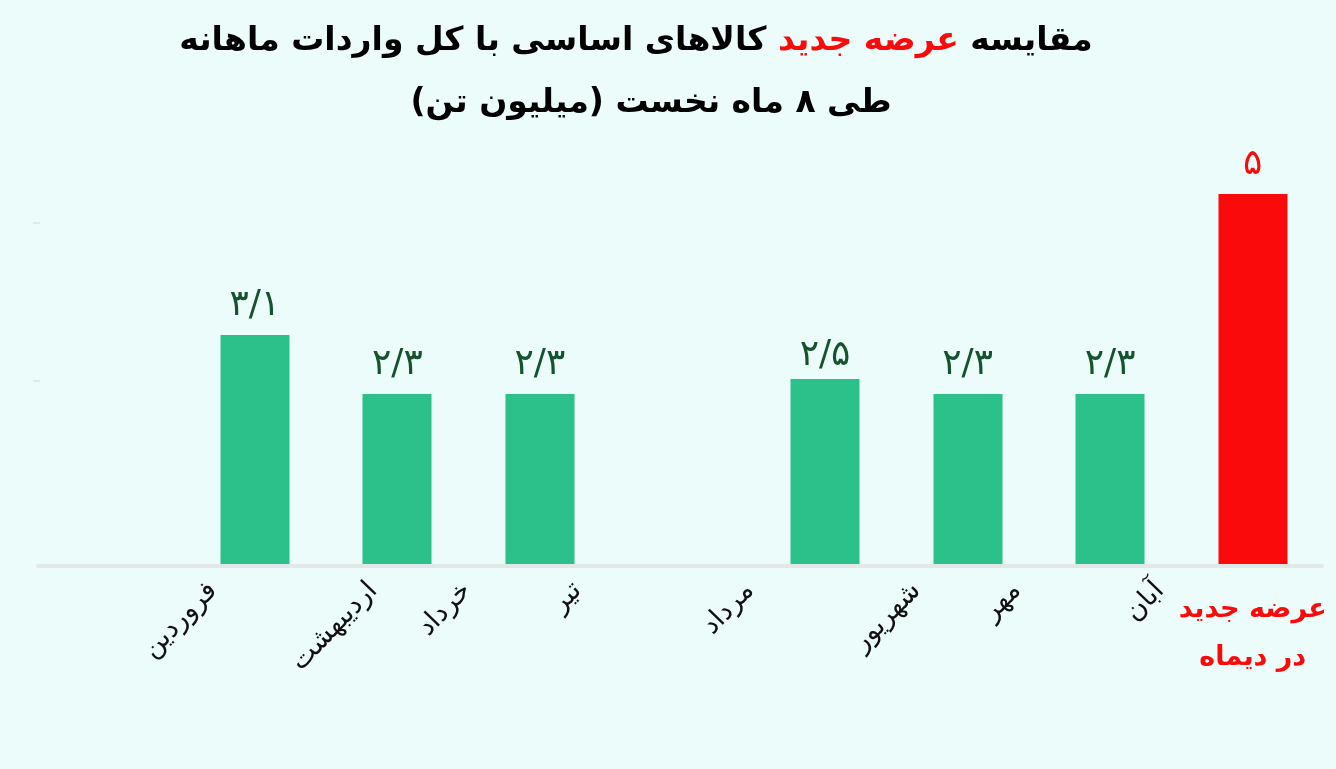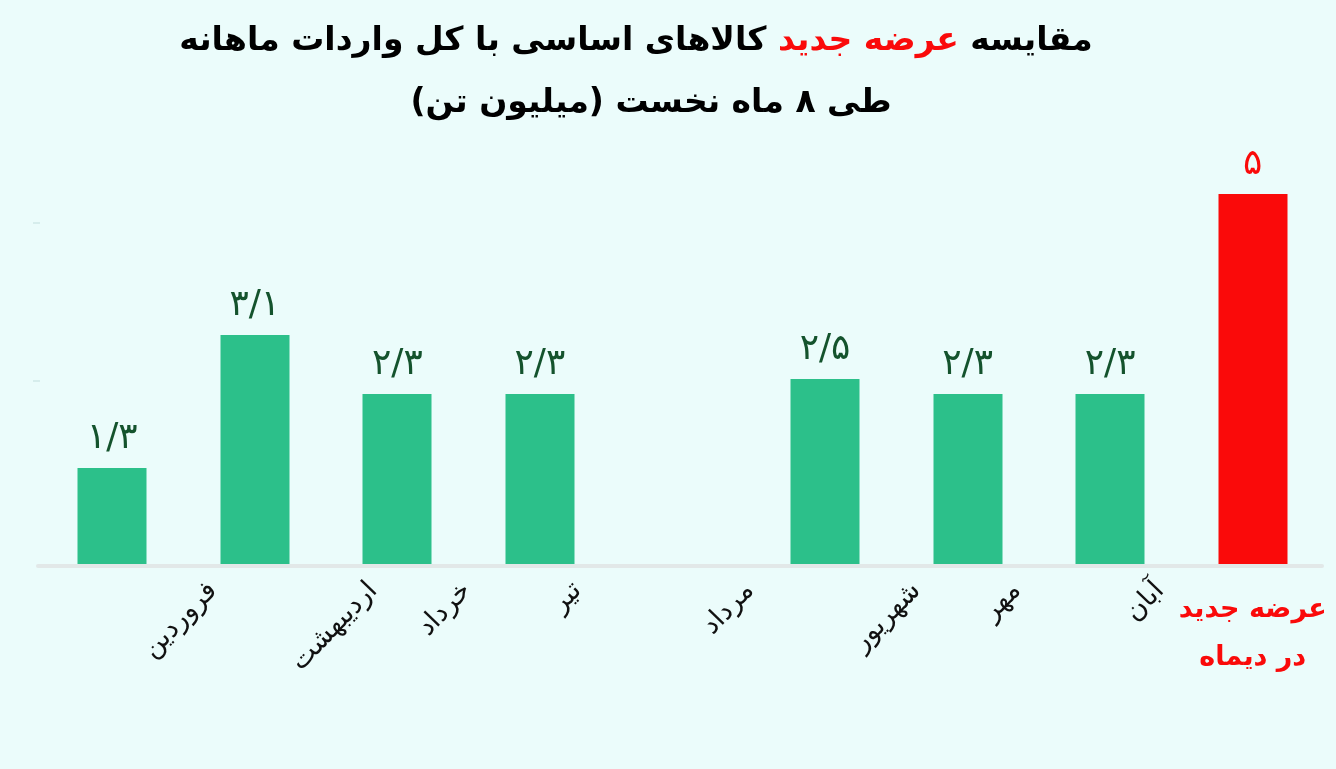--- a/index.html
+++ b/index.html
@@ -173,39 +173,35 @@
   </div>
 
   <div class="plot-area">
 
     <div class="y-ticks">
       <div class="y-tick" style="top:72px;"></div>
       <div class="y-tick" style="top:230px;"></div>
     </div>
 
     <div class="bars-layer">
-        <div class="bar-slot" style="left: 41px; width: 142.556px;">
-          <div class="bar-rect" style="height: 96px; background: rgb(44, 192, 138);"></div>
-          <div class="bar-value" style="bottom: 108px;">۱/۳</div>
-        </div>
         <div class="bar-slot" style="left: 183.556px; width: 142.556px;">
           <div class="bar-rect" style="height: 229px; background: rgb(44, 192, 138);"></div>
           <div class="bar-value" style="bottom: 241px;">۳/۱</div>
         </div>
         <div class="bar-slot" style="left: 326.111px; width: 142.556px;">
           <div class="bar-rect" style="height: 170px; background: rgb(44, 192, 138);"></div>
           <div class="bar-value" style="bottom: 182px;">۲/۳</div>
         </div>
         <div class="bar-slot" style="left: 468.667px; width: 142.556px;">
           <div class="bar-rect" style="height: 170px; background: rgb(44, 192, 138);"></div>
           <div class="bar-value" style="bottom: 182px;">۲/۳</div>
         </div>
         <div class="bar-slot" style="left: 753.778px; width: 142.556px;">
           <div class="bar-rect" style="height: 185px; background: rgb(44, 192, 138);"></div>
-          <div class="bar-value" style="bottom: 197px; text-align: right;">۲/۵</div>
+          <div class="bar-value" style="bottom: 191px; text-align: right;">۲/۵</div>
         </div>
         <div class="bar-slot" style="left: 896.333px; width: 142.556px;">
           <div class="bar-rect" style="height: 170px; background: rgb(44, 192, 138);"></div>
           <div class="bar-value" style="bottom: 182px;">۲/۳</div>
         </div>
         <div class="bar-slot" style="left: 1038.89px; width: 142.556px;">
           <div class="bar-rect" style="height: 170px; background: rgb(44, 192, 138);"></div>
           <div class="bar-value" style="bottom: 182px;">۲/۳</div>
         </div>
         <div class="bar-slot" style="left: 1181.44px; width: 142.556px;">

